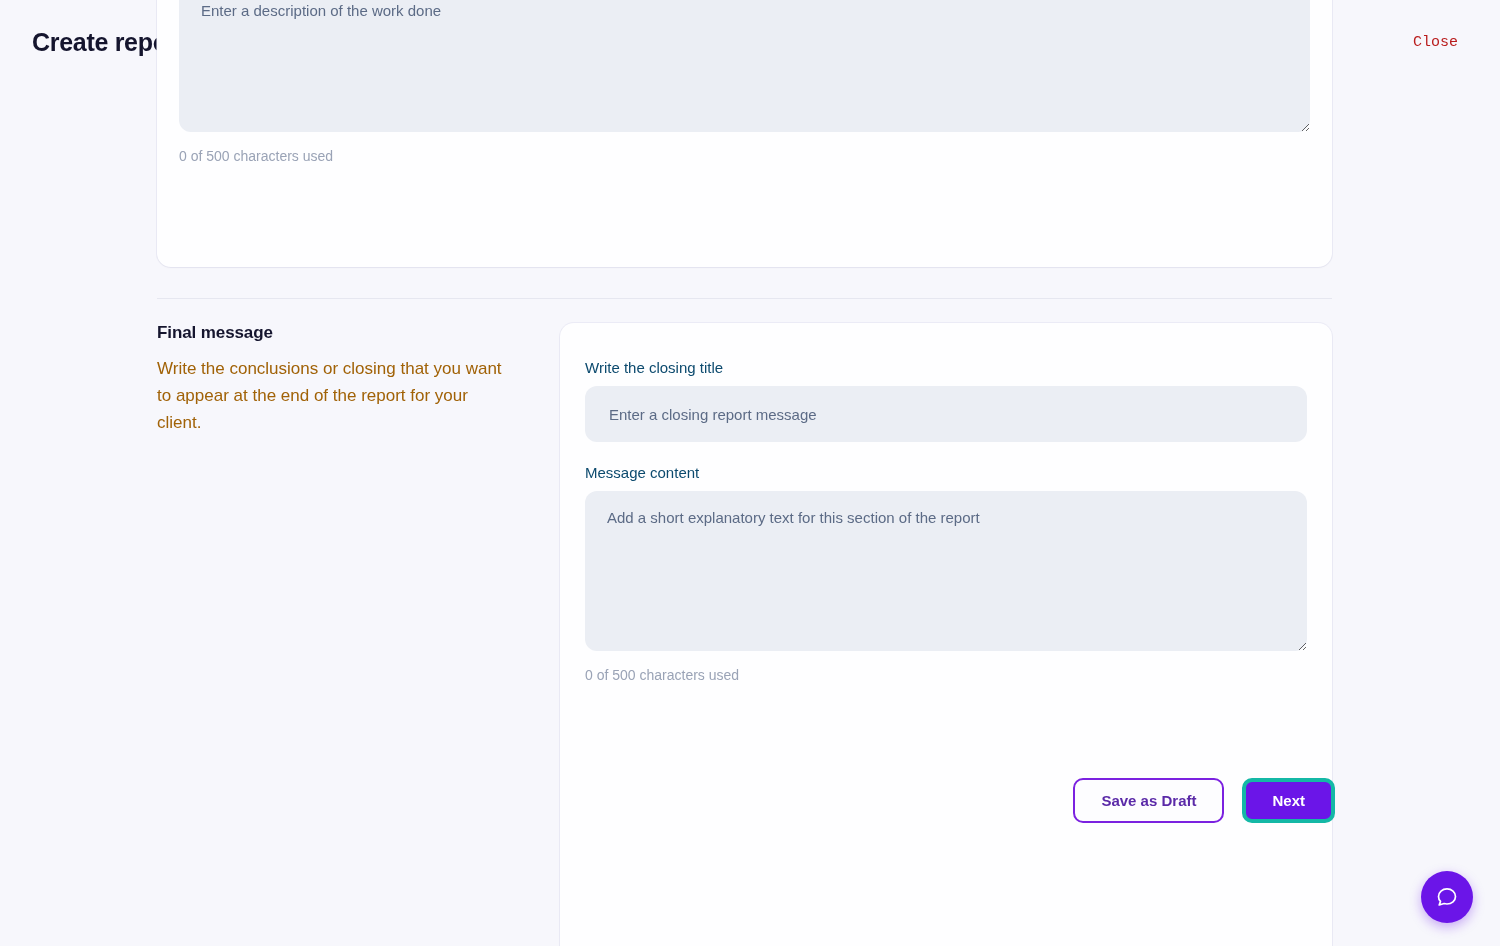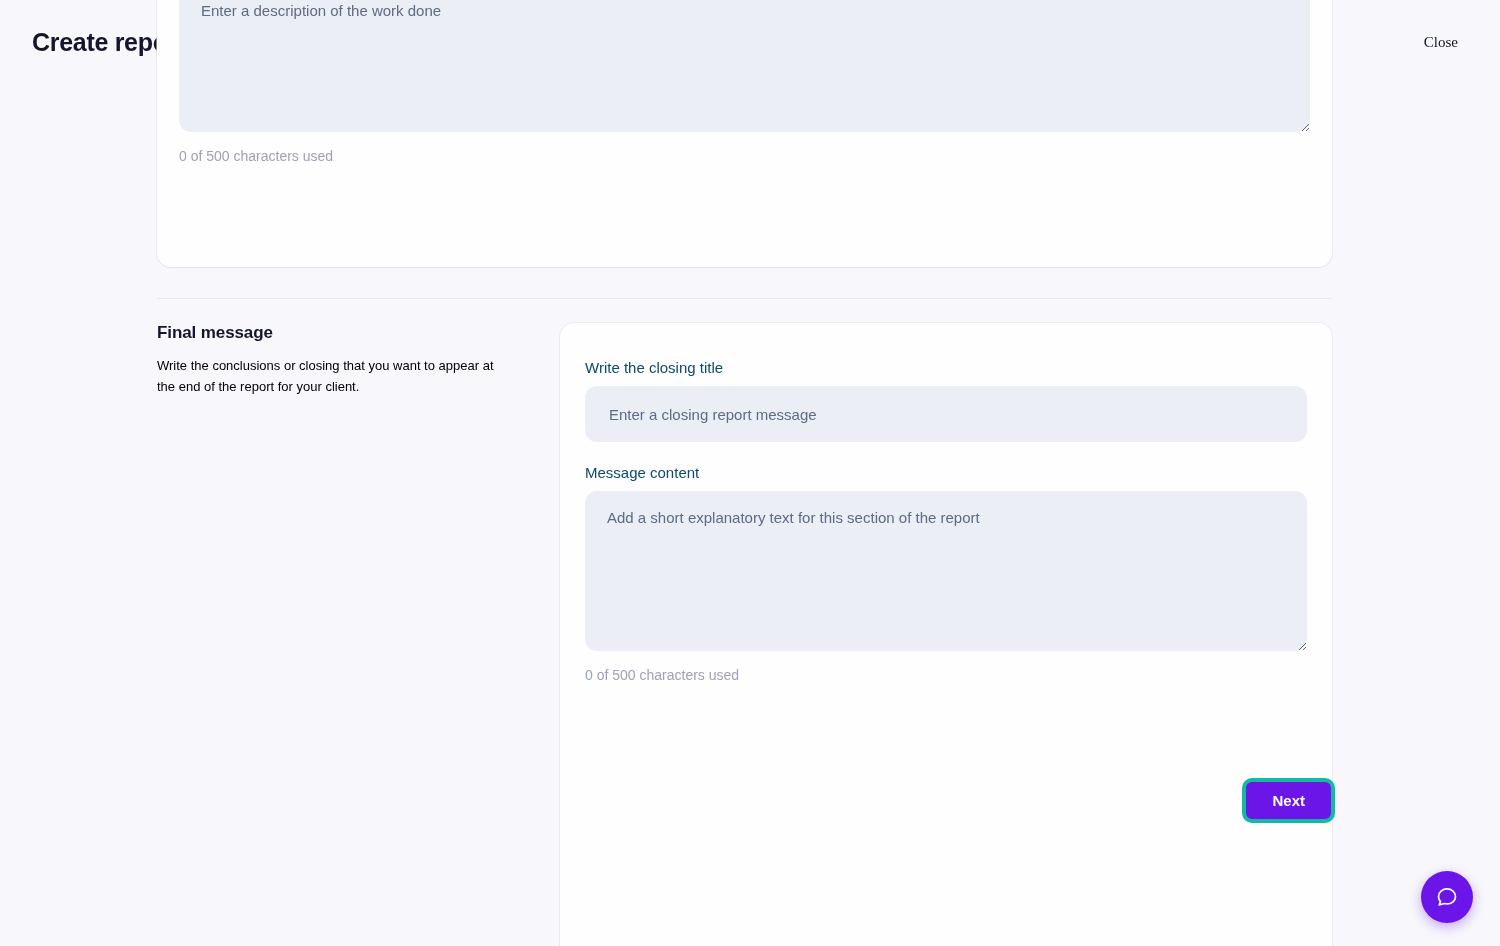--- a/index.html
+++ b/index.html
@@ -30,27 +30,27 @@
   }
   .page-title {
     font-size: 25px;
     font-weight: bold;
     letter-spacing: -0.3px;
     color: #15152E;
   }
   .close-link {
     font-size: 15px;
     font-weight: 500;
-    color: #0f172a;
+    color: #b91c1c;
     cursor: pointer;
     padding: 6px 10px;
     border-radius: 6px;
     background: transparent;
     border: none;
-    font-family: Liberation Serif, serif;
+    font-family: Liberation Mono, monospace;
   }
 
   
   .content {
     position: absolute;
     top: 0; left: 0;
     width: 1500px;
   }
 
   
@@ -126,23 +126,23 @@
     padding-top: 3px;
   }
   .section-heading {
     font-size: 17px;
     font-weight: bold;
     color: #15152E;
     margin-bottom: 12px;
     letter-spacing: -0.1px;
   }
   .section-desc {
-    font-size: 13px;
-    line-height: 21px;
-    color: #000000;
+    font-size: 17px;
+    line-height: 27px;
+    color: #a16207;
     max-width: 345px;
   }
 
   .section-card {
     position: absolute;
     left: 560px;
     top: 3px;
     width: 772px;
     height: 700px;
     padding: 36px 25px 30px 25px;
@@ -255,20 +255,21 @@
       <div class="field-group">
         <label class="field-label">Message content</label>
         <textarea class="textarea-box msg-textarea" placeholder="Add a short explanatory text for this section of the report" style=""></textarea>
         <div class="char-counter">0 of 500 characters used</div>
       </div>
 
     </div>
   </div>
 
   <div class="actions">
+    <button class="btn btn-secondary">Save as Draft</button>
     <button class="btn btn-primary">Next</button>
   </div>
 
 </div>
 
 <button class="chat-fab">
   <span>
     <svg width="24" height="24" viewBox="0 0 24 24" fill="none" stroke="#FFFFFF" stroke-width="1.7" stroke-linecap="round" stroke-linejoin="round">
       <path d="M20.5 11.4c0 4.2-3.8 7.6-8.5 7.6-1 0-2-.16-2.9-.45L4.2 20l1.3-3.6C4.2 15.1 3.5 13.3 3.5 11.4 3.5 7.2 7.3 3.8 12 3.8s8.5 3.4 8.5 7.6z"></path>
     </svg>

